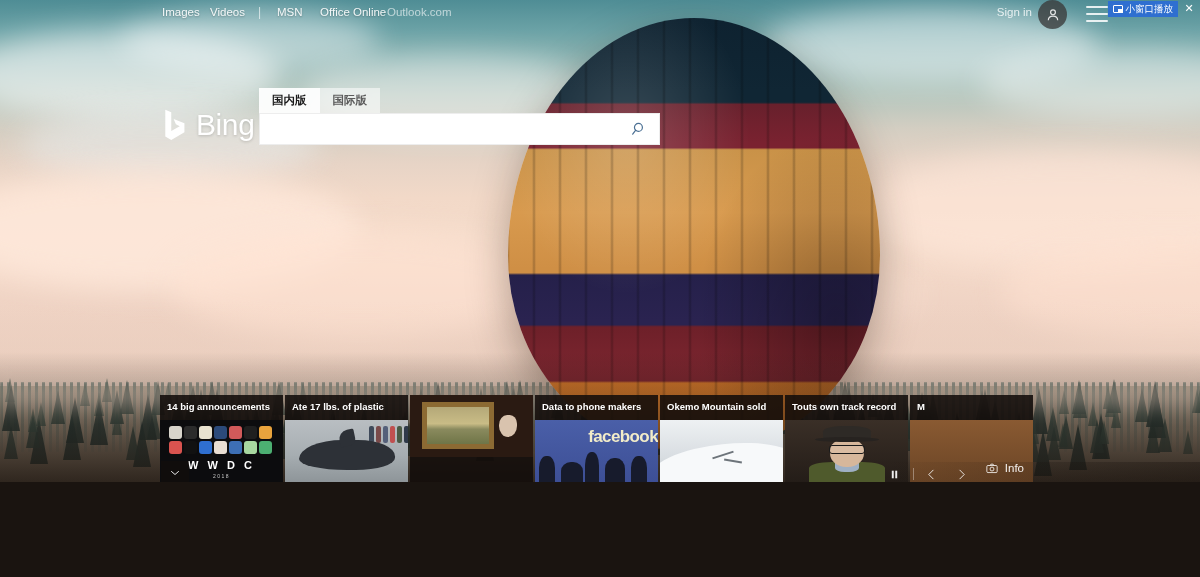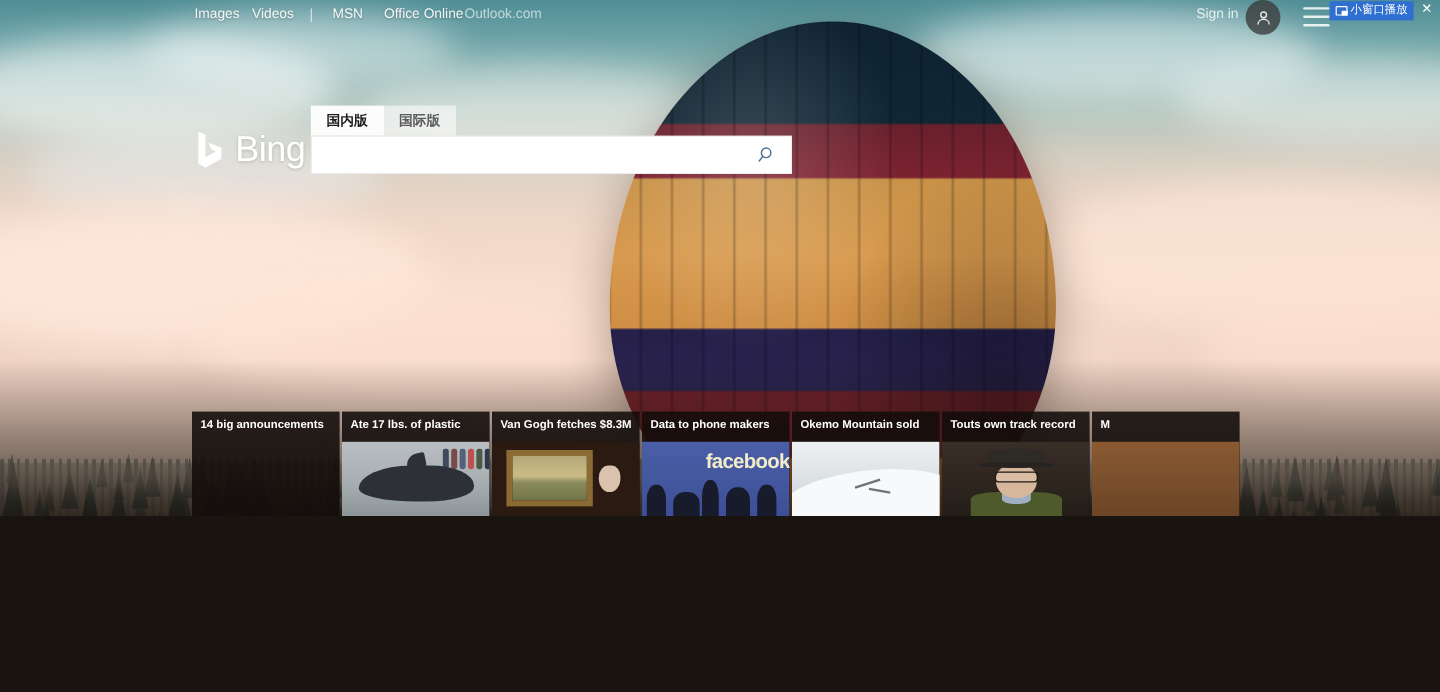--- a/index.html
+++ b/index.html
@@ -6,21 +6,21 @@
   html, body {
     width: 1200px; height: 577px;
     overflow: hidden;
     font-family: "Liberation Sans", sans-serif;
     background: #1a1410;
   }
 
   
   #stage {
     position: relative;
-    width: 1200px; height: 430px;
+    width: 1200px; height: 482px;
     overflow: hidden;
   }
 
   
   .bg-photo { position: absolute; inset: 0; overflow: hidden; }
 
   .sky {
     position: absolute; left: 0; top: 0; width: 1200px; height: 430px;
     background:
       linear-gradient(to bottom,
@@ -711,38 +711,59 @@
   <div class="strip-arrow arrow-left">
     <svg viewBox="0 0 24 36" fill="none" stroke="rgba(255,255,255,.9)" stroke-width="2">
       <polyline points="16,5 6,18 16,31" stroke-linecap="round" stroke-linejoin="round"></polyline>
     </svg>
   </div>
 
   <div class="news-strip">
     <div class="news-track" id="news-track">
         <div class="news-card">
           <div class="nc-title">14 big announcements</div>
+          <div class="nc-img">
+            <div class="th-wwdc">
+              <div class="grid">
+                <i style="background: rgb(216, 212, 203);"></i>
+                <i style="background: rgb(43, 43, 43);"></i>
+                <i style="background: rgb(232, 226, 208);"></i>
+                <i style="background: rgb(43, 74, 122);"></i>
+                <i style="background: rgb(209, 90, 90);"></i>
+                <i style="background: rgb(31, 31, 31);"></i>
+                <i style="background: rgb(232, 163, 61);"></i>
+                <i style="background: rgb(217, 83, 79);"></i>
+                <i style="background: rgb(17, 17, 17);"></i>
+                <i style="background: rgb(47, 111, 208);"></i>
+                <i style="background: rgb(233, 222, 210);"></i>
+                <i style="background: rgb(61, 111, 181);"></i>
+                <i style="background: rgb(168, 216, 160);"></i>
+                <i style="background: rgb(76, 175, 114);"></i>
+              </div>
+              <div class="wtext">W W D C</div>
+              <div class="wyear">2018</div>
+            </div>
+          </div>
         </div>
         <div class="news-card">
           <div class="nc-title">Ate 17 lbs. of plastic</div>
           <div class="nc-img">
             <div class="th-whale">
               <div class="ppl" style="background: rgb(63, 74, 90); left: 84px;"></div>
               <div class="ppl" style="background: rgb(122, 74, 74); left: 91px;"></div>
               <div class="ppl" style="background: rgb(85, 96, 122); left: 98px;"></div>
               <div class="ppl" style="background: rgb(192, 80, 80); left: 105px;"></div>
               <div class="ppl" style="background: rgb(74, 90, 69); left: 112px;"></div>
               <div class="ppl" style="background: rgb(47, 58, 74); left: 119px;"></div>
               <div class="body"></div>
               <div class="fin"></div>
             </div>
           </div>
         </div>
         <div class="news-card">
-          <div class="nc-title">Van Gogh fetches $8.3M</div>
           <div class="nc-img">
             <div class="th-vangogh">
               <div class="frame"></div>
               <div class="hand"></div>
             </div>
           </div>
         </div>
         <div class="news-card">
           <div class="nc-title">Data to phone makers</div>
           <div class="nc-img">

